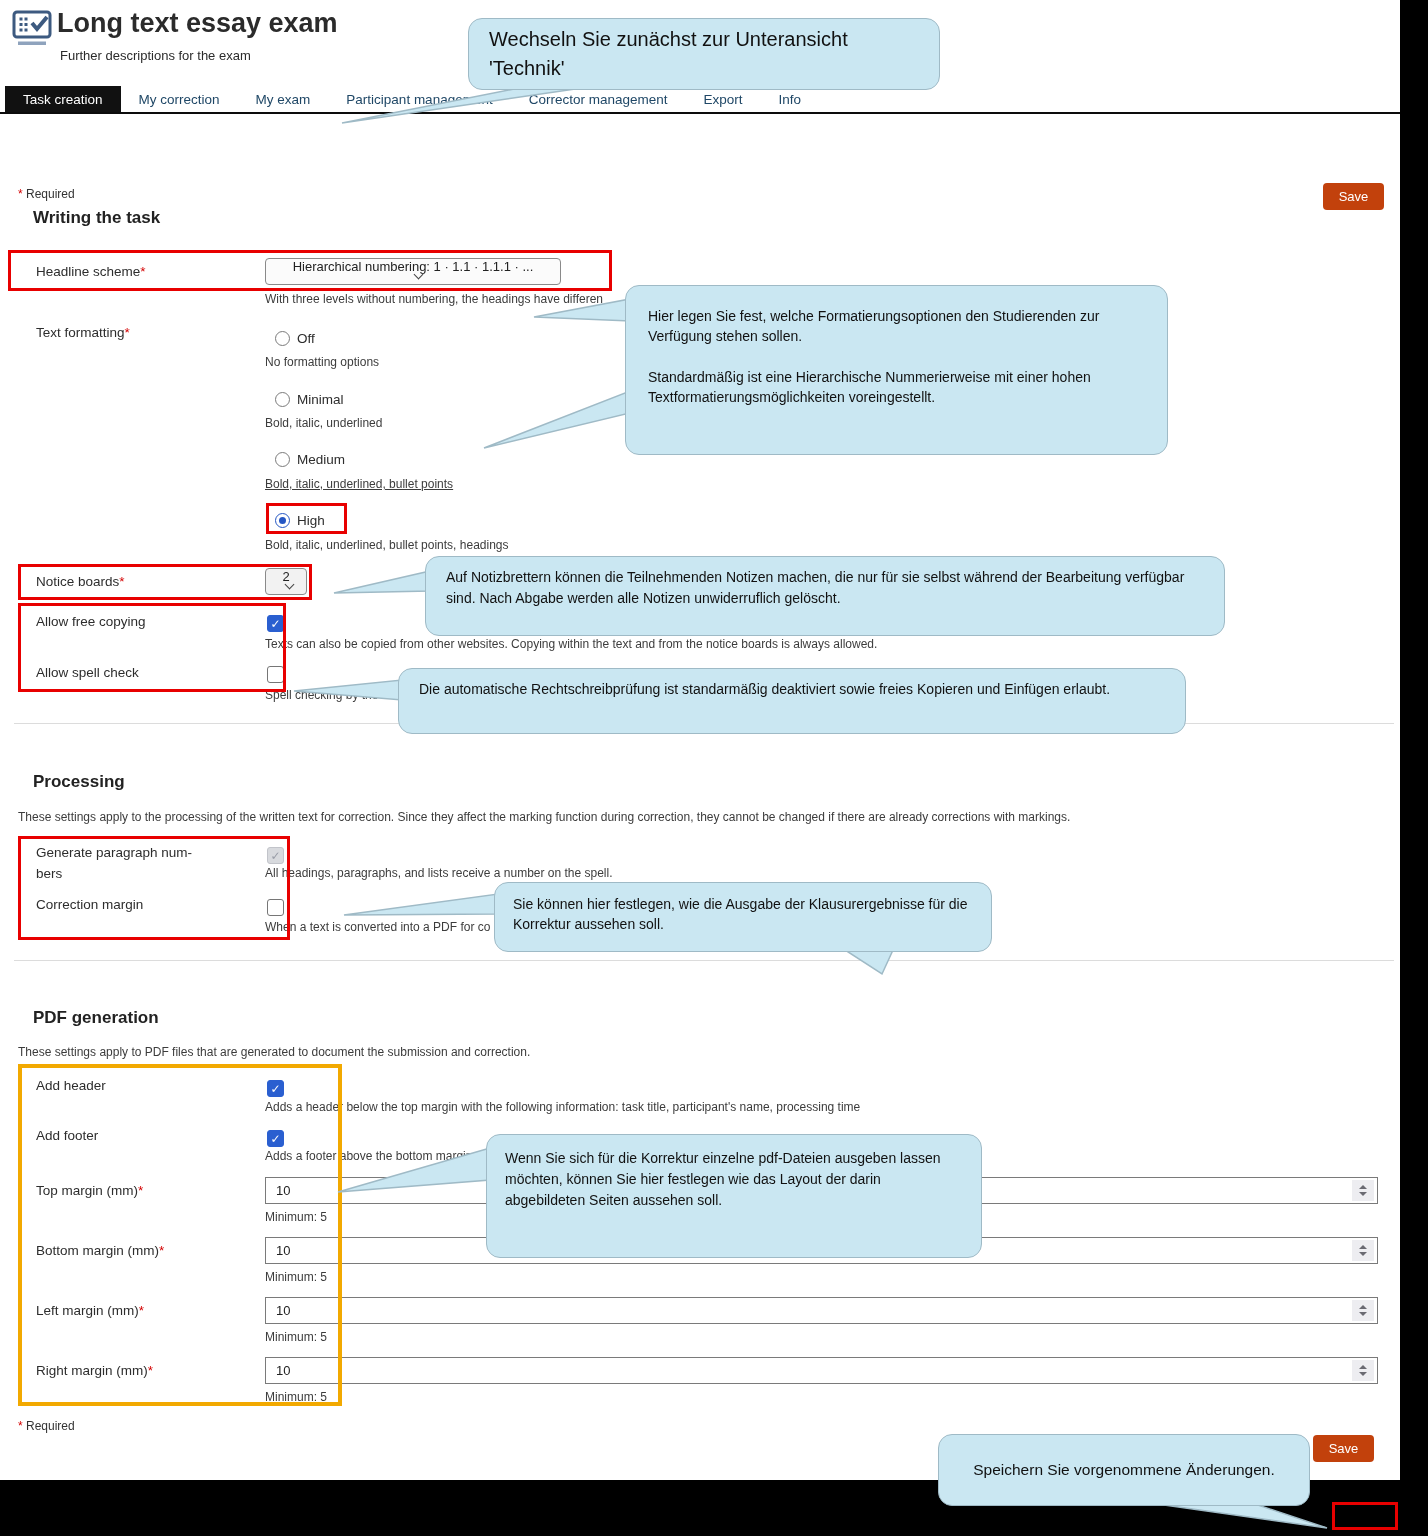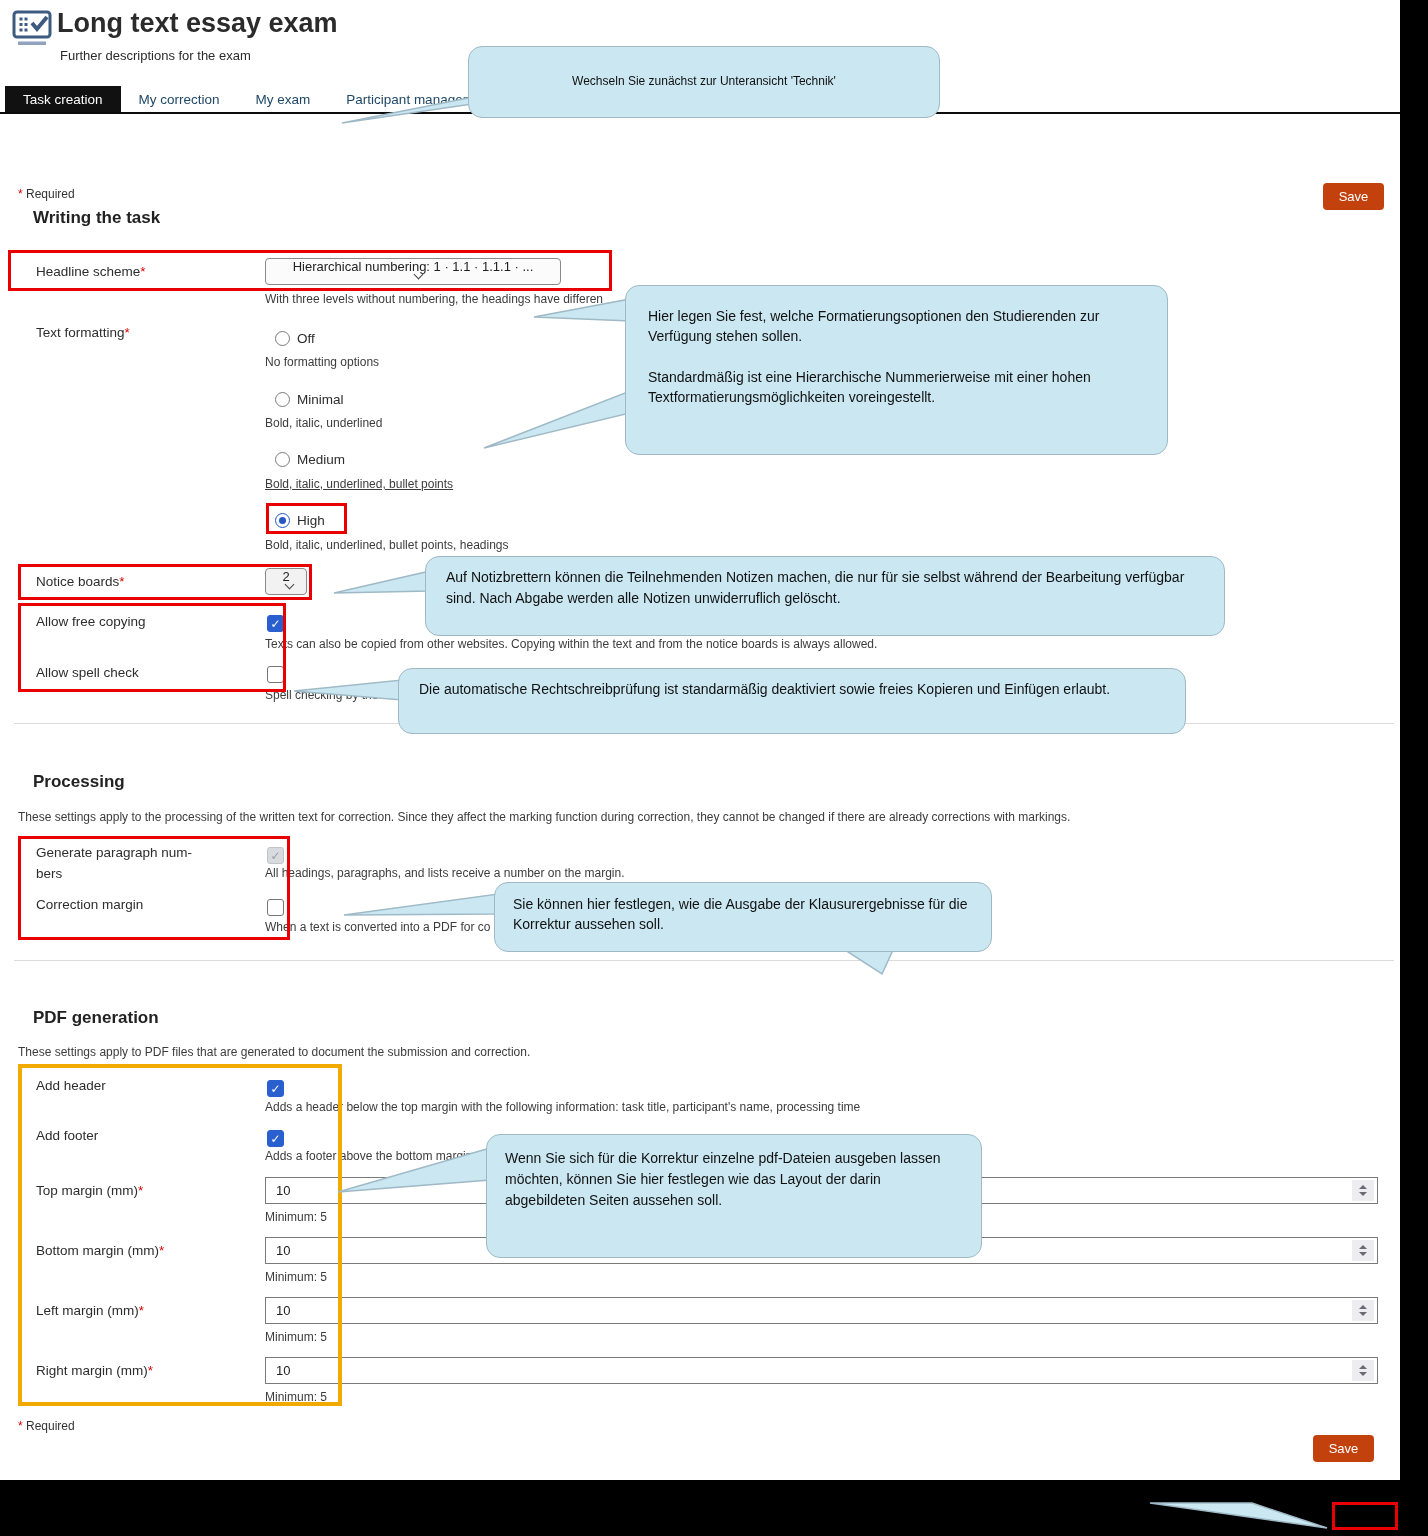--- a/index.html
+++ b/index.html
@@ -154,21 +154,21 @@
   <div class="checkbox" style="left:267px;top:666px;" data-checked="false"></div>
   <div class="help" style="top:688px;">Spell checking by the</div>
 
   <div class="divider" style="top:723px;"></div>
 
   <div class="h2" style="top:772px;">Processing</div>
   <div class="desc" style="top:810px;">These settings apply to the processing of the written text for correction. Since they affect the marking function during correction, they cannot be changed if there are already corrections with markings.</div>
 
   <div class="lbl" style="top:843px;width:182px;line-height:1.55;">Generate paragraph num-bers</div>
   <div class="checkbox" style="left:267px;top:847px;" data-disabled="true" data-checked="true"></div>
-  <div class="help" style="top:866px;">All headings, paragraphs, and lists receive a number on the margin.</div>
+  <div class="help" style="top:866px;">All headings, paragraphs, and lists receive a number on the spell.</div>
 
   <div class="lbl" style="top:897px;">Correction margin</div>
   <div class="checkbox" style="left:267px;top:899px;" data-checked="false"></div>
   <div class="help" style="top:920px;">When a text is converted into a PDF for co</div>
 
   <div class="divider" style="top:960px;"></div>
 
   <div class="h2" style="top:1008px;">PDF generation</div>
   <div class="desc" style="top:1045px;">These settings apply to PDF files that are generated to document the submission and correction.</div>
 
@@ -243,28 +243,29 @@
     <polygon points="630,299 630,321 534,317" fill="#cae7f2" stroke="#9fbac6" stroke-width="1.5"></polygon>
     <polygon points="630,391 630,413 484,448" fill="#cae7f2" stroke="#9fbac6" stroke-width="1.5"></polygon>
     <polygon points="430,571 430,591 334,593" fill="#cae7f2" stroke="#9fbac6" stroke-width="1.5"></polygon>
     <polygon points="402,680 402,700 294,691" fill="#cae7f2" stroke="#9fbac6" stroke-width="1.5"></polygon>
     <polygon points="498,894 498,914 344,915" fill="#cae7f2" stroke="#9fbac6" stroke-width="1.5"></polygon>
     <polygon points="845,950 893,950 882,974" fill="#cae7f2" stroke="#9fbac6" stroke-width="1.5"></polygon>
     <polygon points="490,1148 490,1180 338,1192" fill="#cae7f2" stroke="#9fbac6" stroke-width="1.5"></polygon>
     <polygon points="1150,1503 1252,1503 1327,1528" fill="#cae7f2" stroke="#9fbac6" stroke-width="1.5"></polygon>
   </svg>
 
-  <div class="callout" style="left:468px;top:18px;width:472px;height:72px;display:flex;align-items:center;justify-content:center;font-size:12px;margin-top:28px;">Wechseln Sie zunächst zur Unteransicht 'Technik'</div>
+  <div class="callout" style="left:468px;top:18px;width:472px;height:72px;display:flex;align-items:center;justify-content:center;font-size:20px;">Wechseln Sie zunächst zur Unteransicht 'Technik'</div>
 
   <div class="callout" style="left:625px;top:285px;width:543px;height:170px;padding:20px 22px;">
     <div style="margin-bottom:20px;">Hier legen Sie fest, welche Formatierungsoptionen den Studierenden zur Verfügung stehen sollen.</div>
     <div>Standardmäßig ist eine Hierarchische Nummerierweise mit einer hohen Textformatierungsmöglichkeiten voreingestellt.</div>
   </div>
 
   <div class="callout" style="left:425px;top:556px;width:800px;height:80px;padding:10px 20px;line-height:1.5;">Auf Notizbrettern können die Teilnehmenden Notizen machen, die nur für sie selbst während der Bearbeitung verfügbar sind. Nach Abgabe werden alle Notizen unwiderruflich gelöscht.</div>
 
   <div class="callout" style="left:398px;top:668px;width:788px;height:66px;padding:10px 20px;">Die automatische Rechtschreibprüfung ist standarmäßig deaktiviert sowie freies Kopieren und Einfügen erlaubt.</div>
 
   <div class="callout" style="left:494px;top:882px;width:498px;height:70px;padding:11px 18px;">Sie können hier festlegen, wie die Ausgabe der Klausurergebnisse für die Korrektur aussehen soll.</div>
 
   <div class="callout" style="left:486px;top:1134px;width:496px;height:124px;padding:13px 18px;line-height:1.5;">Wenn Sie sich für die Korrektur einzelne pdf-Dateien ausgeben lassen möchten, können Sie hier festlegen wie das Layout der darin abgebildeten Seiten aussehen soll.</div>
 
+  <div class="callout" style="left:938px;top:1434px;width:372px;height:72px;display:flex;align-items:center;justify-content:center;font-size:15.5px;text-align:center;">Speichern Sie vorgenommene Änderungen.</div>
 </div>
 
 </body></html>

